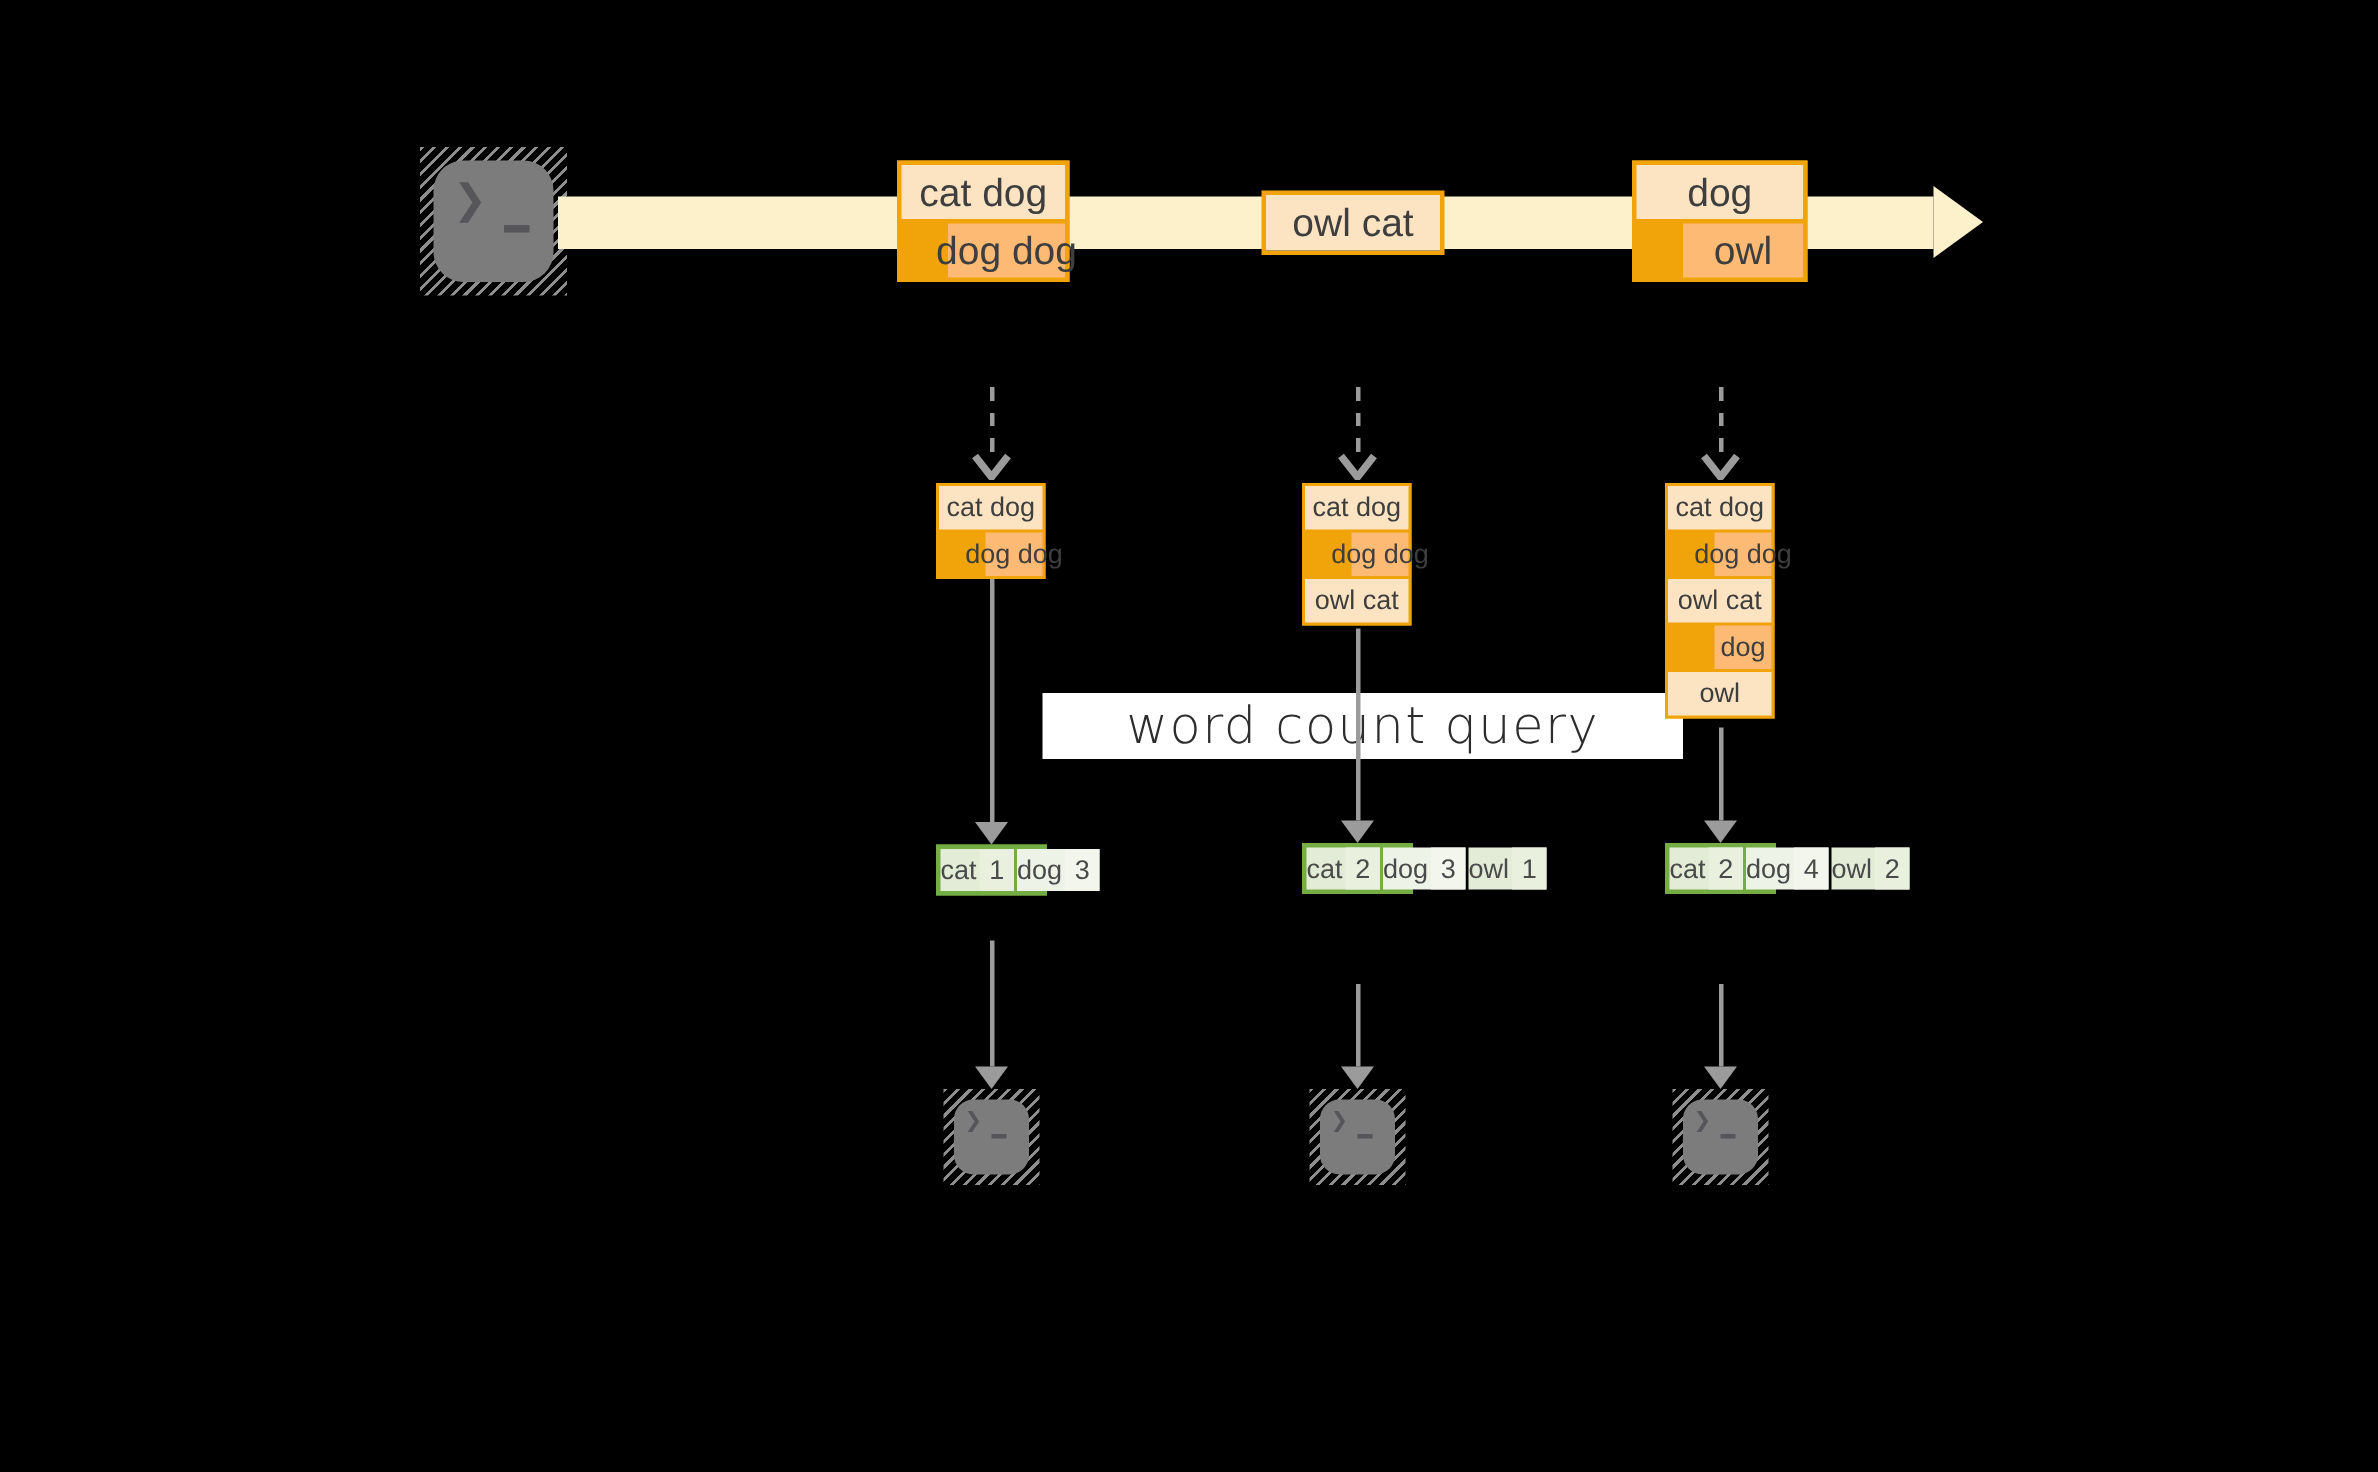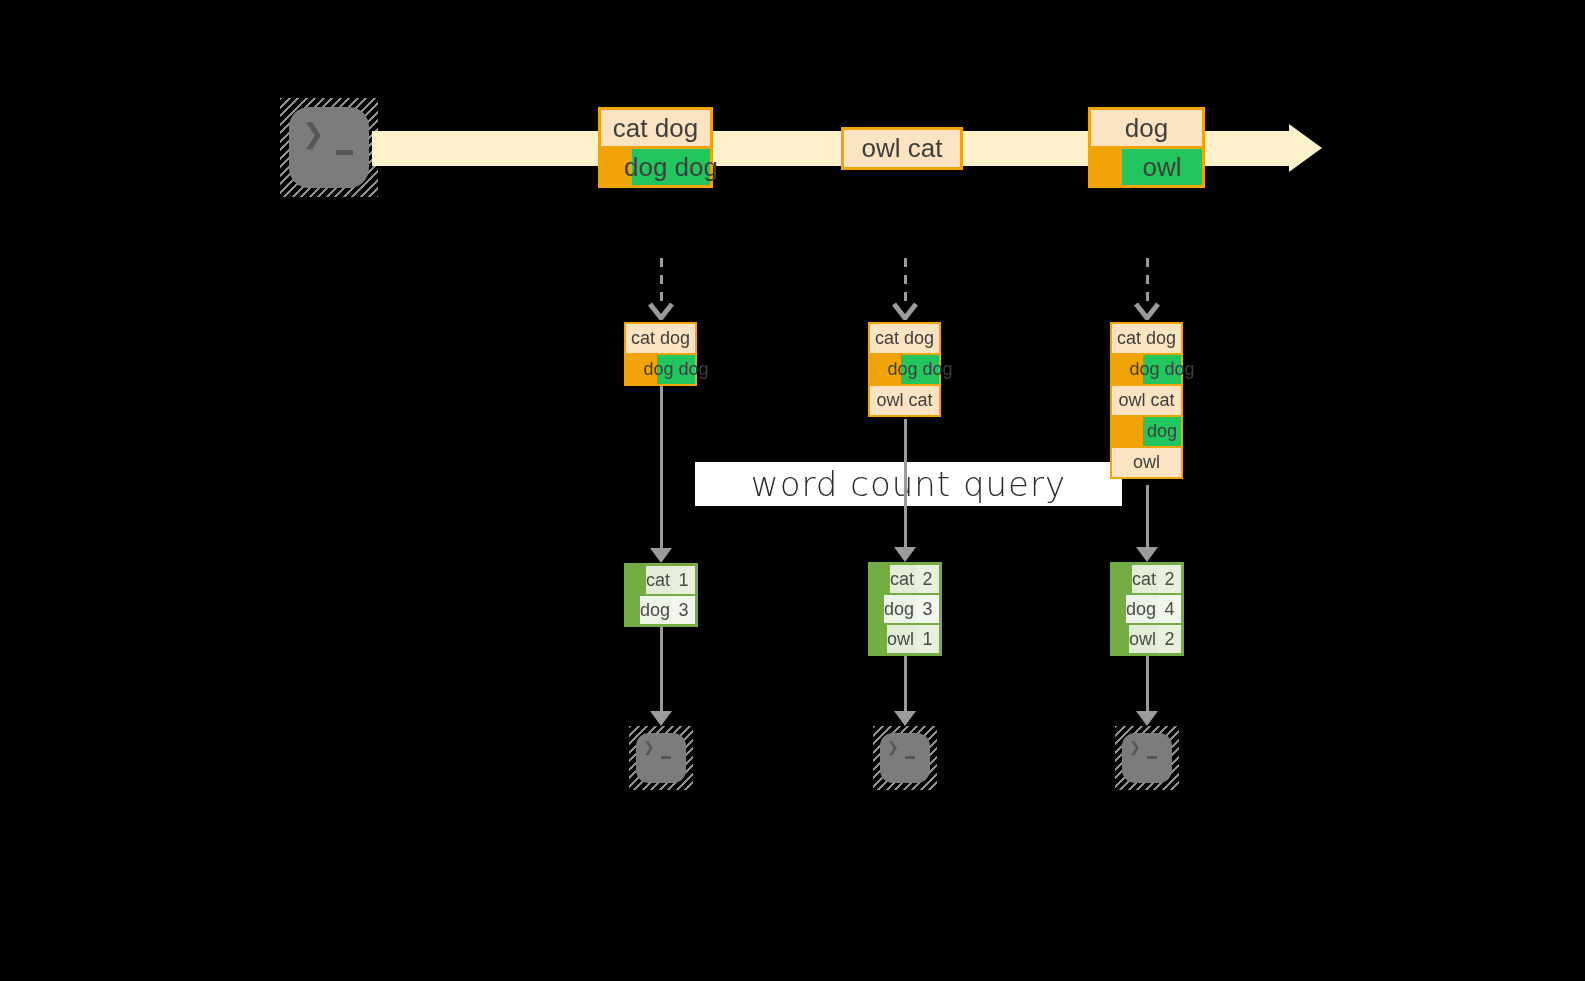--- a/index.html
+++ b/index.html
@@ -24,37 +24,37 @@
                border-top:24px solid transparent;border-bottom:24px solid transparent;
                border-left:33px solid #fcf1cb;}
 
   
   .event-box{position:absolute;box-sizing:border-box;border:3px solid #f1a30a;background:#f1a30a;
              display:flex;flex-direction:column;gap:3px;}
   .ecell{display:flex;align-items:center;justify-content:center;height:36px;
          font-size:26px;color:#3e3e3e;white-space:nowrap;}
   .ecell.one{height:37px;}
   .fill-dark{background:#fce4c3;}
-  .fill-light{background:#22c55e;margin-left:31px;}
+  .fill-light{background:#fdba74;margin-left:31px;}
 
   
   .stack{position:absolute;box-sizing:border-box;width:73px;border:2px solid #f1a30a;background:#f1a30a;
          display:flex;flex-direction:column;gap:2px;z-index:2;}
   .scell{display:flex;align-items:center;justify-content:center;height:29px;
          font-size:18px;color:#3e3e3e;white-space:nowrap;}
 
   
   .query-band{position:absolute;left:695px;top:462px;width:427px;height:44px;background:#ffffff;z-index:1;
               display:flex;align-items:center;justify-content:center;}
   .query-label{font-size:34px;font-weight:200;color:#2d2d2d;letter-spacing:1px;
                font-family:"DejaVu Sans","Liberation Sans",sans-serif;white-space:nowrap;}
 
   
   .counts{position:absolute;box-sizing:border-box;width:74px;border:3px solid #74ad43;background:#74ad43;
-          display:flex;flex-direction:column;gap:2px;z-index:2;align-items:flex-end;}
+          display:flex;flex-direction:row;gap:2px;z-index:2;align-items:flex-end;}
   .crow{display:flex;gap:2px;height:28px;}
   .word{flex:1;display:flex;align-items:center;justify-content:center;font-size:18px;color:#4a4a4a;}
   .num{width:23px;display:flex;align-items:center;justify-content:center;font-size:18px;color:#4a4a4a;}
   .grow-dark{background:#e3ecd6;}
   .grow-dark .num{background:#e9f0de;}
   .grow-light{background:#eef3e8;}
   .grow-light .num{background:#f2f6ed;}
 
   
   .arrow-dashed{position:absolute;width:28px;display:flex;flex-direction:column;align-items:center;z-index:3;}

